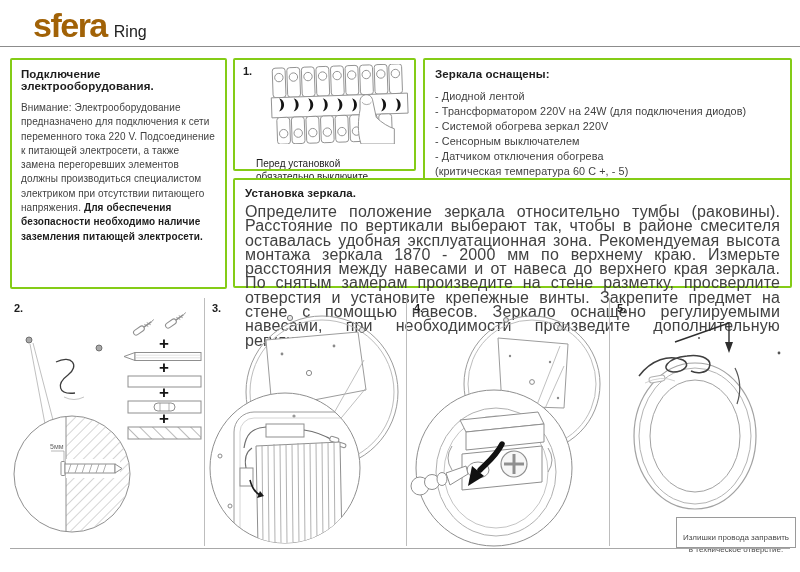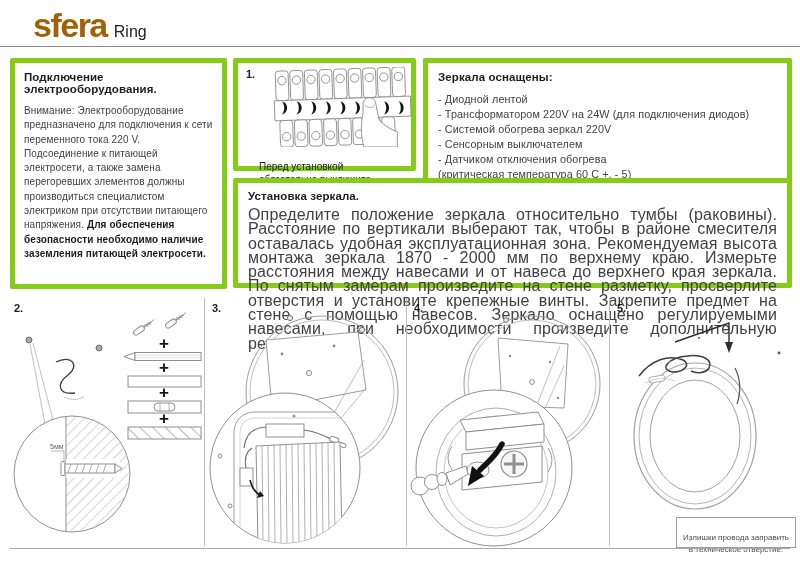--- a/index.html
+++ b/index.html
@@ -4,21 +4,21 @@
 <style>
   html,body{margin:0;padding:0;background:#fff;}
   .page{position:relative;width:800px;height:572px;background:#fff;overflow:hidden;
         font-family:"Liberation Sans",sans-serif;color:#414141;}
   
   .logo{position:absolute;left:33px;top:6px;white-space:nowrap;}
   .brand{font-size:34px;font-weight:800;letter-spacing:-1.5px;color:#a16207;}
   .brand-suffix{font-size:16px;font-weight:400;color:#222;margin-left:7px;}
   .top-rule{position:absolute;left:0;top:46px;width:800px;border-top:1.5px solid #8c8c8c;}
   
-  .box{position:absolute;border:5px solid #84cc16;border-radius:2px;background:#fff;box-sizing:border-box;}
+  .box{position:absolute;border:2px solid #84cc16;border-radius:2px;background:#fff;box-sizing:border-box;}
   .box h3{margin:0;font-size:11.5px;font-weight:700;color:#1d1d1d;letter-spacing:.1px;}
   .power-box{left:10px;top:58px;width:217px;height:231px;padding:8px 9px;}
   .power-box p{margin:9px 0 0 0;font-size:10px;line-height:14.3px;letter-spacing:.1px;}
   .power-box strong{color:#1d1d1d;}
   .step1-box{left:233px;top:58px;width:183px;height:113px;}
   .step-num{font-size:11px;font-weight:700;color:#1d1d1d;}
   .step1-num{position:absolute;left:8px;top:5px;}
   .breaker-svg{position:absolute;left:32px;top:4px;width:148px;height:80px;}
   .step1-caption{position:absolute;left:8px;right:6px;top:85px;margin:13px;
                  font-size:10px;font-weight:400;line-height:1.28;color:#1d1d1d;}

